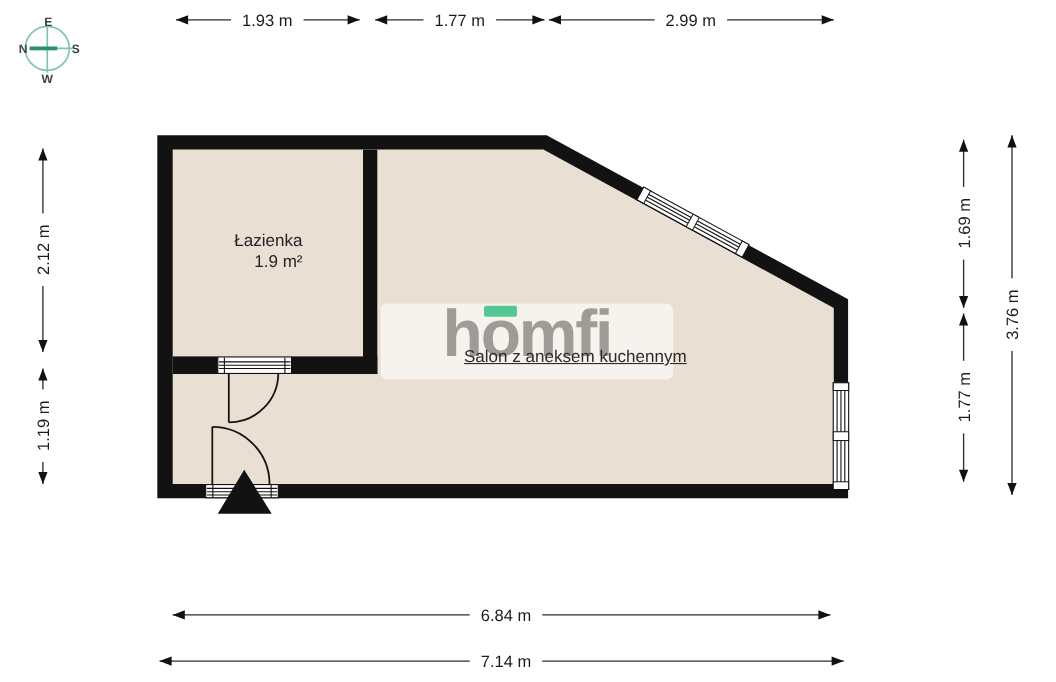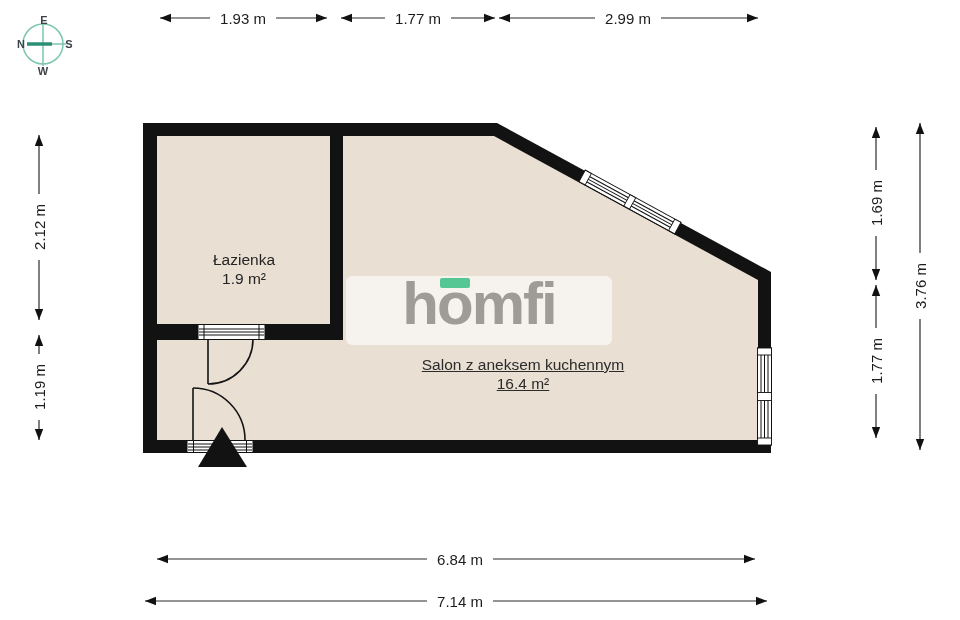--- a/index.html
+++ b/index.html
@@ -26,23 +26,22 @@
     position:relative;font-size:60px;font-weight:bold;letter-spacing:-2px;
     color:rgba(139,137,133,0.82);line-height:60px;transform:translateY(-2px);
   }
   .logo-accent{
     position:absolute;left:38px;top:4px;width:30px;height:10px;
     background:#54c795;border-radius:2px;
   }
   
   .room-label{
     position:absolute;z-index:3;transform:translateX(-50%);
-    text-align:center;color:#242424;font-size:15.5px;line-height:19px;
+    text-align:right;color:#242424;font-size:15.5px;line-height:19px;
     white-space:nowrap;
-    margin-top:40px;
   }
   #bathroom-label{left:244px;top:210px;}
   #salon-label{left:523px;top:315px;color:#2b2b2b;text-decoration:underline;}
 </style>
 </head>
 <body>
 
 <div id="stage">
 
   <svg id="plan-svg" width="960" height="620" viewBox="0 0 960 620">
@@ -200,16 +199,15 @@
       <div class="logo-accent"></div>
     </div>
   </div>
 
   <div id="bathroom-label" class="room-label">
     <div>Łazienka</div>
     <div>1.9 m²</div>
   </div>
   <div id="salon-label" class="room-label">
     <div>Salon z aneksem kuchennym</div>
-    <div>16.4 m²</div>
   </div>
 
 </div>
 
 </body></html>

